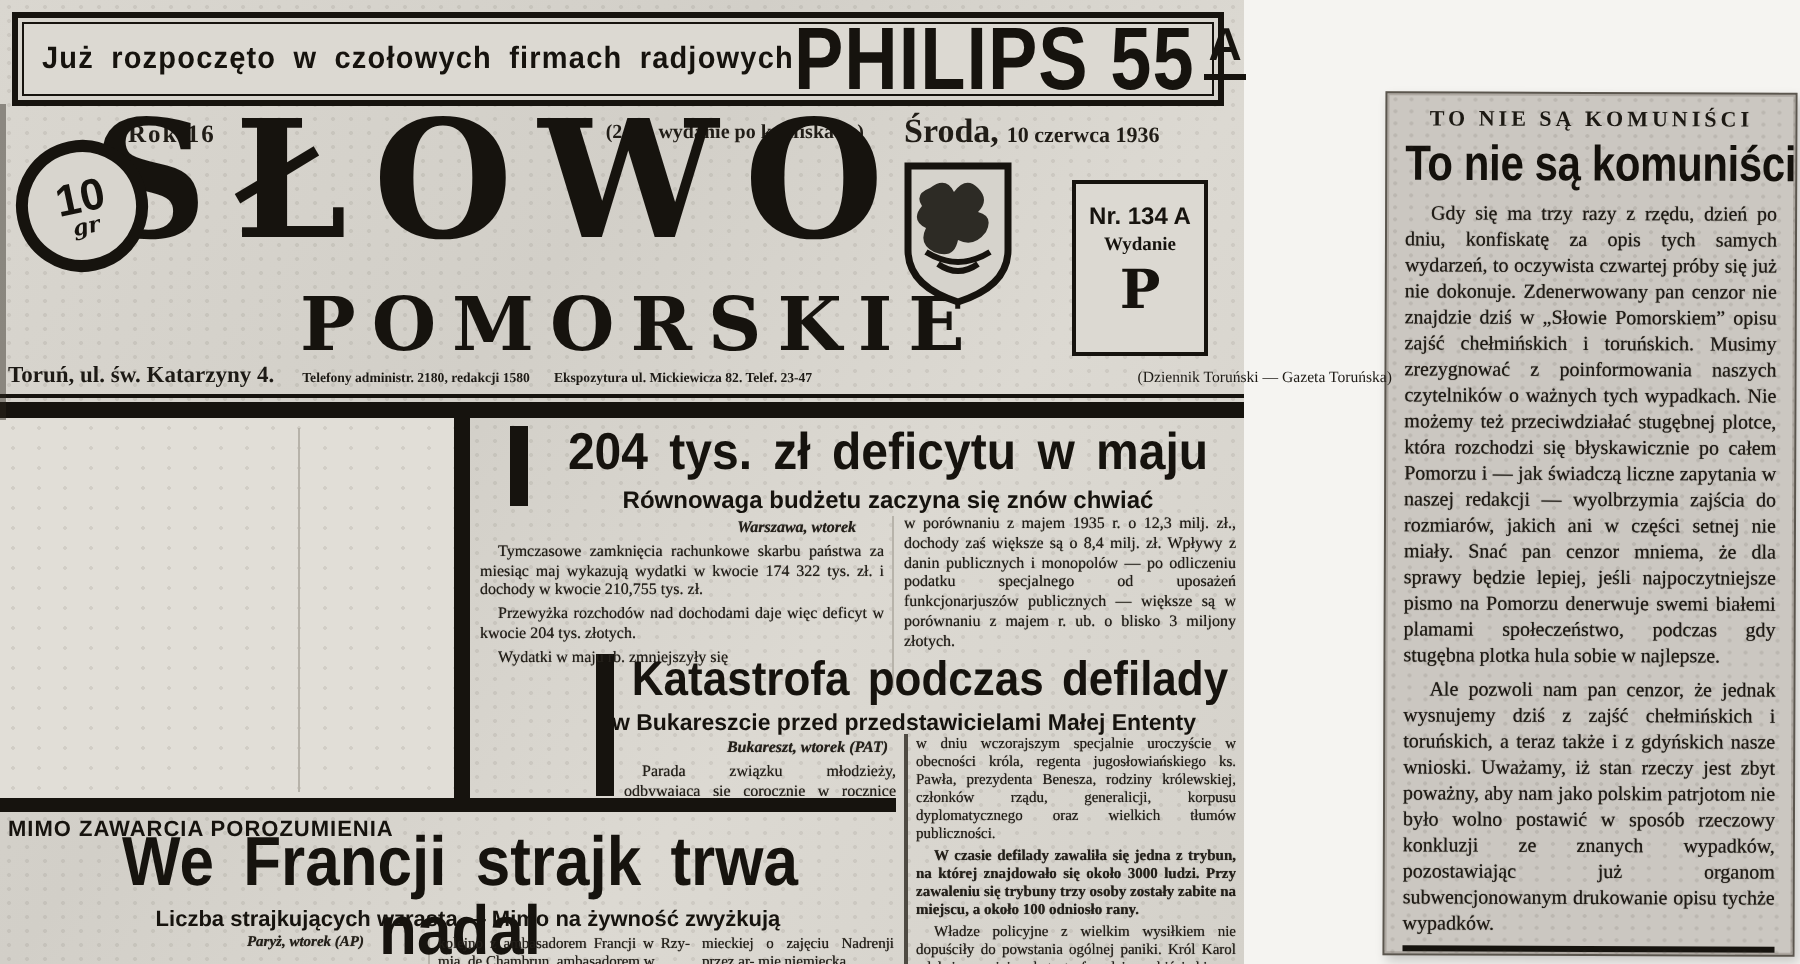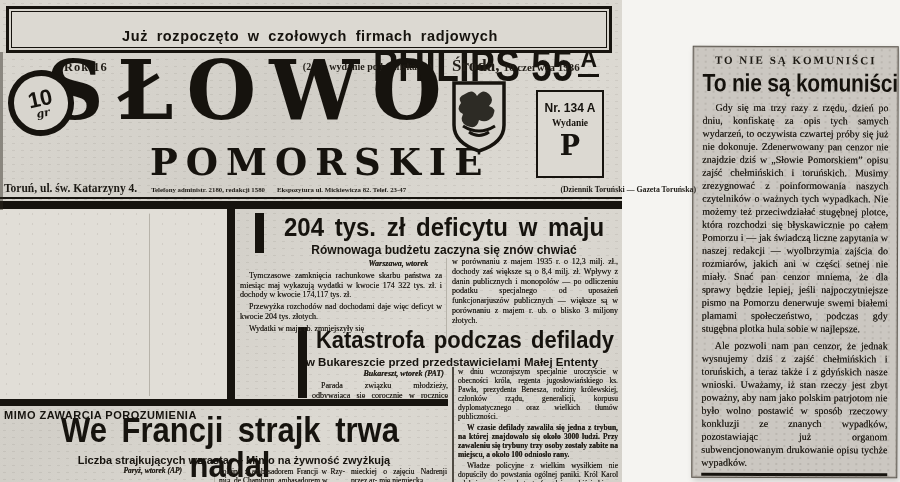--- a/index.html
+++ b/index.html
@@ -12,22 +12,22 @@
   .paper::after{content:"";position:absolute;inset:0;pointer-events:none;
          background-image:radial-gradient(rgba(85,78,66,.10) 1px,transparent 1.3px);
          background-size:9px 7px;}
   .paper::before{content:"";position:absolute;left:0;top:52px;width:3px;height:158px;
          background:rgba(44,39,31,.45);z-index:3;}
   .inkbar{background:#16130e;z-index:2;}
   .rule{background:#b7b3aa;z-index:2;}
   
   .ad{left:6px;top:6px;width:606px;height:47px;border:3px solid #16130e;
       box-shadow:inset 0 0 0 2px #d8d5ce, inset 0 0 0 3px #16130e;
-      background:#dcd9d2;display:flex;align-items:center;padding:18px 10px 3px 12px;
-      box-sizing:border-box;z-index:4;flex-direction:column;}
+      background:#dcd9d2;display:flex;align-items:center;padding:4px 10px 3px 12px;
+      box-sizing:border-box;z-index:4;}
   .ad-lines{font-family:"Liberation Sans",sans-serif;font-weight:700;font-size:14.5px;
       line-height:1.28;letter-spacing:.6px;word-spacing:4px;transform:scaleY(1.06);
       color:#16130e;white-space:nowrap;}
   .ad-brand{margin-left:auto;display:flex;align-items:flex-start;color:#16130e;
       font-family:"Liberation Sans",sans-serif;font-weight:700;}
   .ad-brand-main{font-size:37px;letter-spacing:.5px;transform:scaleY(1.2);white-space:nowrap;}
   .ad-brand-a{font-size:23px;margin-left:5px;border-bottom:3px solid #16130e;padding:0 2px 1px;}
   
   .mh-small{font-weight:700;color:#211d17;z-index:4;}
   .rok{left:64px;top:60px;font-size:12.5px;letter-spacing:1px;}
@@ -51,21 +51,21 @@
       background:#dcd9d2;z-index:4;text-align:center;box-sizing:border-box;padding-top:9px;}
   .issue-no{font-family:"Liberation Sans",sans-serif;font-weight:700;font-size:12px;color:#16130e;}
   .issue-ed{font-weight:700;font-size:9.5px;color:#16130e;margin-top:3px;}
   .issue-letter{font-family:"DejaVu Serif",serif;font-weight:700;font-size:27px;color:#16130e;
       margin-top:4px;line-height:1;}
   .addr-row{left:0;top:182px;width:700px;display:flex;align-items:baseline;z-index:4;padding:0 4px;
       box-sizing:border-box;}
   .addr1{font-weight:700;font-size:11.5px;white-space:nowrap;}
   .addr2{font-weight:700;font-size:6.8px;margin-left:14px;white-space:nowrap;}
   .addr3{font-weight:700;font-size:6.8px;margin-left:12px;white-space:nowrap;}
-  .addr4{font-size:7.8px;font-weight:700;margin-left:auto;white-space:nowrap;}
+  .addr4{font-size:7.8px;font-weight:400;margin-left:auto;white-space:nowrap;}
   
   .censored{left:0;top:209px;width:227px;height:190px;background:#e1ded7;z-index:1;}
   .censored::after{content:"";position:absolute;inset:0;
       background-image:radial-gradient(rgba(95,88,75,.12) 1px,transparent 1.2px);
       background-size:13px 10px;}
   
   .headline{font-family:"Liberation Sans",sans-serif;font-weight:700;color:#16130e;
       text-align:center;z-index:4;line-height:1;}
   .subhead{font-family:"Liberation Sans",sans-serif;font-weight:700;color:#16130e;
       text-align:center;z-index:4;line-height:1.1;}
@@ -149,21 +149,21 @@
 
     <div class="abs censored"></div>
     <div class="abs rule" style="left:149px;top:214px;width:1px;height:182px;"></div>
     <div class="abs inkbar" style="left:227px;top:209px;width:8px;height:190px;"></div>
 
     <div class="abs inkbar" style="left:255px;top:213px;width:9px;height:40px;"></div>
     <div class="abs headline" style="left:272px;top:215px;width:344px;font-size:24px;word-spacing:4px;transform:scaleY(1.08);">204 tys. zł deficytu w maju</div>
     <div class="abs subhead" style="left:272px;top:244px;width:344px;font-size:12px;">Równowaga budżetu zaczyna się znów chwiać</div>
     <div class="abs bodycol" style="left:240px;top:259px;width:202px;height:86px;">
       <p class="dl">Warszawa, wtorek</p>
-      <p>Tymczasowe zamknięcia rachunkowe skarbu państwa za miesiąc maj wykazują wydatki w kwocie 174 322 tys. zł. i dochody w kwocie 174,117 tys. zł.</p>
+      <p>Tymczasowe zamknięcia rachunkowe skarbu państwa za miesiąc maj wykazują wydatki w kwocie 174 322 tys. zł. i dochody w kwocie 210,755 tys. zł.</p>
       <p>Przewyżka rozchodów nad dochodami daje więc deficyt w kwocie 204 tys. złotych.</p>
       <p>Wydatki w maju rb. zmniejszyły się</p>
     </div>
     <div class="abs rule" style="left:446px;top:258px;width:1px;height:86px;"></div>
     <div class="abs bodycol" style="left:452px;top:257px;width:166px;height:90px;">
       <p style="text-indent:0;">w porównaniu z majem 1935 r. o 12,3 milj. zł., dochody zaś większe są o 8,4 milj. zł. Wpływy z danin publicznych i monopolów — po odliczeniu podatku specjalnego od uposażeń funkcjonarjuszów publicznych — większe są w porównaniu z majem r. ub. o blisko 3 miljony złotych.</p>
     </div>
 
     <div class="abs inkbar" style="left:298px;top:327px;width:9px;height:71px;"></div>
     <div class="abs headline" style="left:312px;top:329px;width:306px;font-size:22px;word-spacing:3px;transform:scaleY(1.1);">Katastrofa podczas defilady</div>

